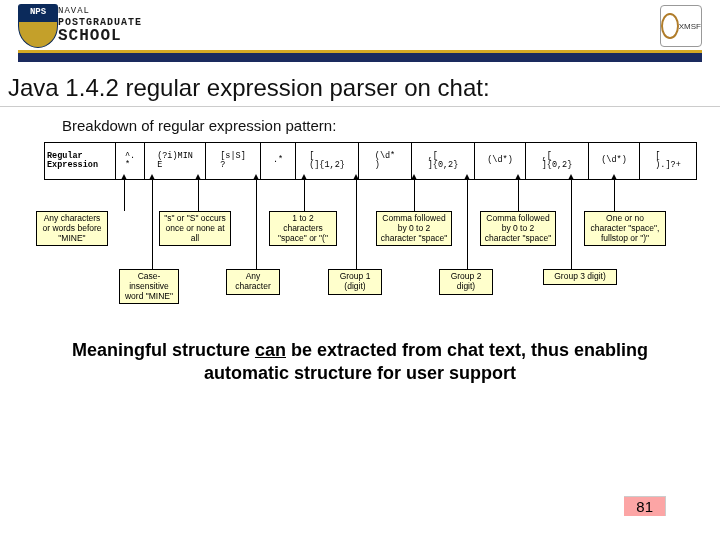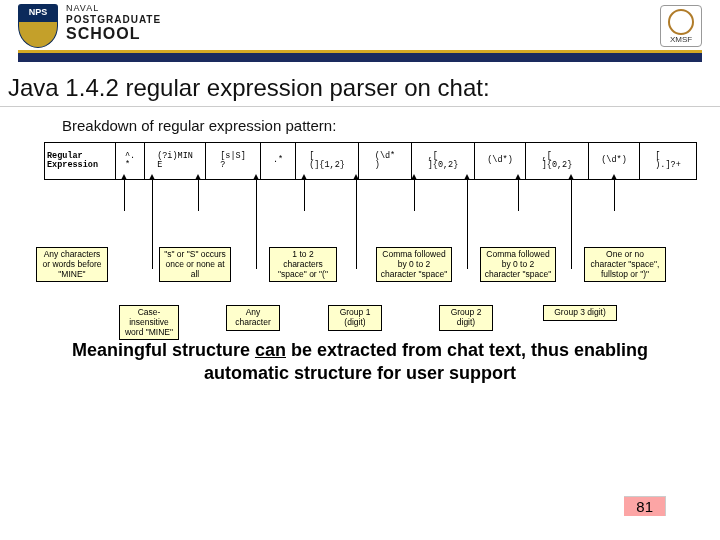--- a/index.html
+++ b/index.html
@@ -16,22 +16,22 @@
   
   .header {
     display: flex;
     align-items: center;
     justify-content: space-between;
     padding: 4px 18px 2px 18px;
     background: #ffffff;
   }
   .logo-left {
     display: flex;
-    align-items: flex-start;
-    gap: 8px;
+    align-items: center;
+    font-family: Liberation Mono, monospace;
   }
   .nps-shield {
     width: 38px;
     height: 40px;
     background: linear-gradient(#0b2a5b 40%, #c4a02a 40%);
     border: 1px solid #0b2a5b;
     border-radius: 3px 3px 50% 50%;
     position: relative;
     display: flex;
     align-items: flex-start;
@@ -61,21 +61,20 @@
     color: #1a1a1a;
     font-weight: 600;
   }
   .xmsf-logo {
     width: 40px;
     height: 40px;
     border: 1px solid #999;
     border-radius: 4px;
     background: #fff;
     display: flex;
-    flex-direction: column;
     align-items: center;
     justify-content: center;
     font-size: 8px;
     color: #333;
   }
   .xmsf-logo .gear {
     width: 22px;
     height: 22px;
     border: 2px solid #b07c2a;
     border-radius: 50%;
@@ -143,21 +142,20 @@
   
   .yellow-box {
     position: absolute;
     background: #ffffcc;
     border: 1px solid #000;
     font-size: 8.5px;
     line-height: 1.15;
     text-align: center;
     padding: 2px 3px;
     box-sizing: border-box;
-    margin-top: 36px;
   }
 
   
   .arrow {
     position: absolute;
     width: 1px;
     background: #000;
   }
   .arrow::before {
     content: "";

